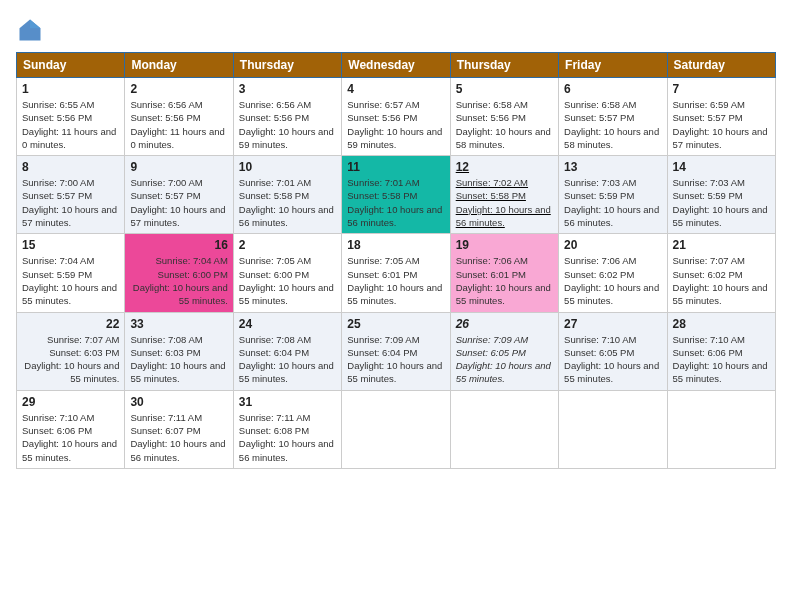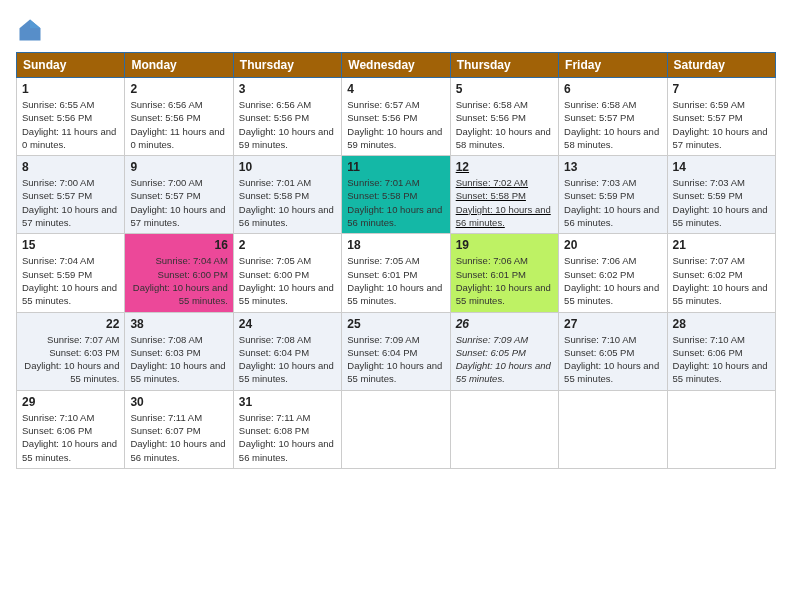--- a/index.html
+++ b/index.html
@@ -195,40 +195,40 @@
         <div class="day-detail">Sunrise: 7:04 AM<br>Sunset: 6:00 PM<br>Daylight: 10 hours and 55 minutes.</div>
         </td>
         <td style="background: rgb(255, 255, 255);">
         <span class="day-num">2</span>
         <div class="day-detail">Sunrise: 7:05 AM<br>Sunset: 6:00 PM<br>Daylight: 10 hours and 55 minutes.</div>
         </td>
         <td style="background: rgb(255, 255, 255);">
         <span class="day-num">18</span>
         <div class="day-detail">Sunrise: 7:05 AM<br>Sunset: 6:01 PM<br>Daylight: 10 hours and 55 minutes.</div>
         </td>
-        <td style="background: #bef264;">
+        <td style="background: #f9a8d4;">
         <span class="day-num">19</span>
         <div class="day-detail">Sunrise: 7:06 AM<br>Sunset: 6:01 PM<br>Daylight: 10 hours and 55 minutes.</div>
         </td>
         <td style="background: rgb(255, 255, 255);">
         <span class="day-num">20</span>
         <div class="day-detail">Sunrise: 7:06 AM<br>Sunset: 6:02 PM<br>Daylight: 10 hours and 55 minutes.</div>
         </td>
         <td style="background: rgb(255, 255, 255);">
         <span class="day-num">21</span>
         <div class="day-detail">Sunrise: 7:07 AM<br>Sunset: 6:02 PM<br>Daylight: 10 hours and 55 minutes.</div>
         </td>
       </tr>
       <tr>
         <td style="background: rgb(238, 242, 248); text-align: right;">
         <span class="day-num">22</span>
         <div class="day-detail">Sunrise: 7:07 AM<br>Sunset: 6:03 PM<br>Daylight: 10 hours and 55 minutes.</div>
         </td>
         <td style="background: rgb(238, 242, 248);">
-        <span class="day-num">38</span>
+        <span class="day-num">33</span>
         <div class="day-detail">Sunrise: 7:08 AM<br>Sunset: 6:03 PM<br>Daylight: 10 hours and 55 minutes.</div>
         </td>
         <td style="background: rgb(238, 242, 248);">
         <span class="day-num">24</span>
         <div class="day-detail">Sunrise: 7:08 AM<br>Sunset: 6:04 PM<br>Daylight: 10 hours and 55 minutes.</div>
         </td>
         <td style="background: rgb(238, 242, 248);">
         <span class="day-num">25</span>
         <div class="day-detail">Sunrise: 7:09 AM<br>Sunset: 6:04 PM<br>Daylight: 10 hours and 55 minutes.</div>
         </td>

